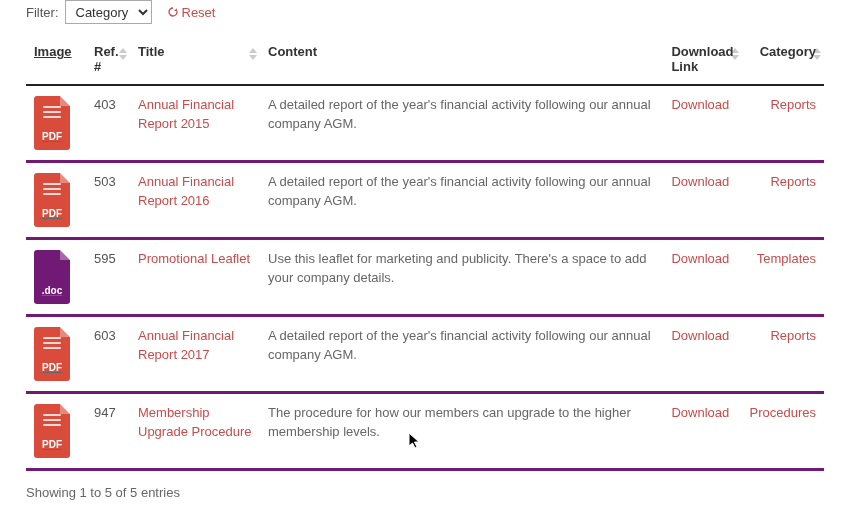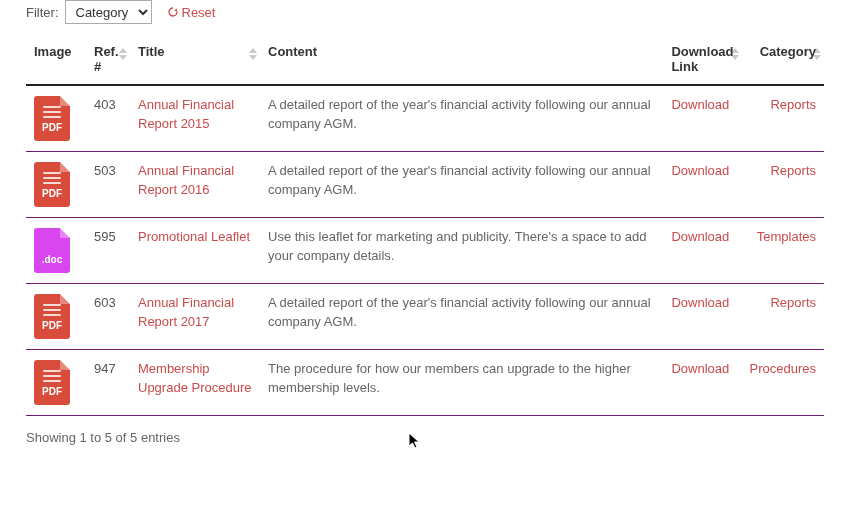--- a/index.html
+++ b/index.html
@@ -85,63 +85,63 @@
   thead th .sort::before {
     top: 0;
     border-bottom: 5px solid #333;
   }
   thead th .sort::after {
     bottom: 0;
     border-top: 5px solid #333;
   }
   tbody td {
     padding: 10px 8px;
-    border-bottom: 1px solid #701a75;
+    border-bottom: 3px solid #701a75;
     vertical-align: top;
     color: #666;
     line-height: 1.45;
   }
   tbody td.link a { color: #c94b4b; text-decoration: none; cursor: pointer; }
   tbody td.ref { color: #555; }
   .file-icon {
     width: 36px;
-    height: 45px;
+    height: 54px;
     border-radius: 3px;
     position: relative;
     color: #fff;
     font-size: 10px;
     font-weight: 700;
     display: flex;
     align-items: flex-end;
     justify-content: center;
     padding-bottom: 6px;
   }
   .file-icon.pdf { background: #d94b3a; }
-  .file-icon.doc { background: #d946ef; text-align: center; }
+  .file-icon.doc { background: #701a75; text-align: center; }
   .file-icon .fold {
     position: absolute;
     top: 0; right: 0;
     width: 0; height: 0;
     border-left: 10px solid rgba(255,255,255,0.35);
     border-top: 10px solid #fff;
   }
   .file-icon .lines {
     position: absolute;
     top: 10px;
     left: 9px;
     right: 9px;
   }
   .file-icon .lines span {
     display: block;
     height: 2px;
     background: rgba(255,255,255,0.8);
     margin-bottom: 3px;
     border-radius: 1px;
   }
-  .col-image { width: 60px; }
+  .col-image { width: 60px; text-decoration: underline; }
   .col-ref { width: 44px; }
   .col-title { width: 130px; }
   .col-dl { width: 78px; }
   .col-cat { width: 70px; text-align: right; }
   tbody td.cat { text-align: right; }
   .footer-info {
     font-size: 13px;
     color: #666;
     margin-top: 14px;
   }

